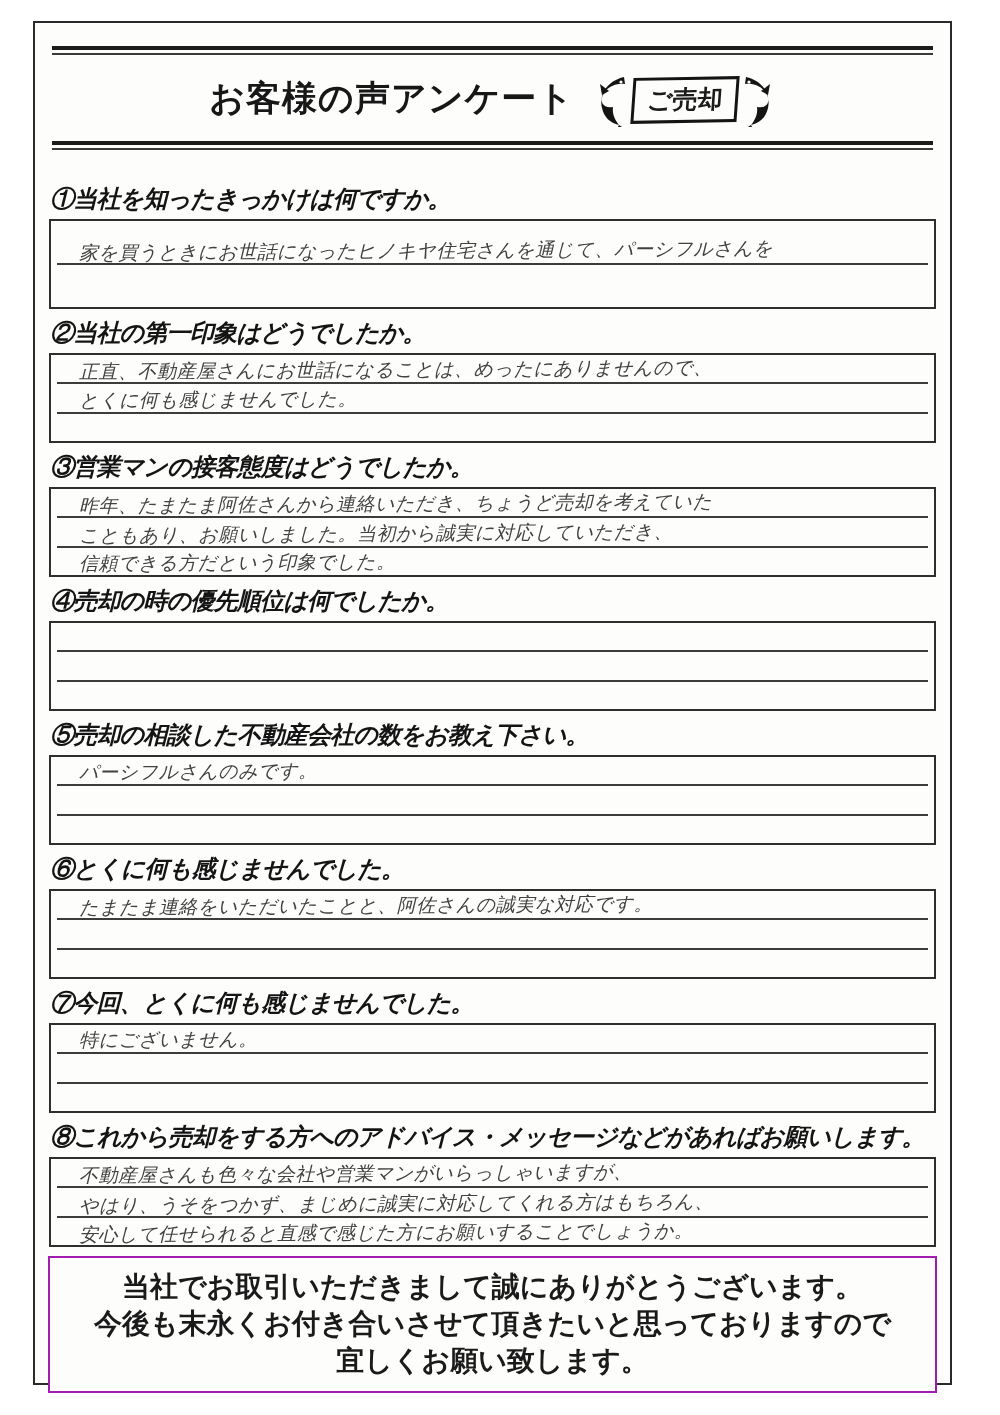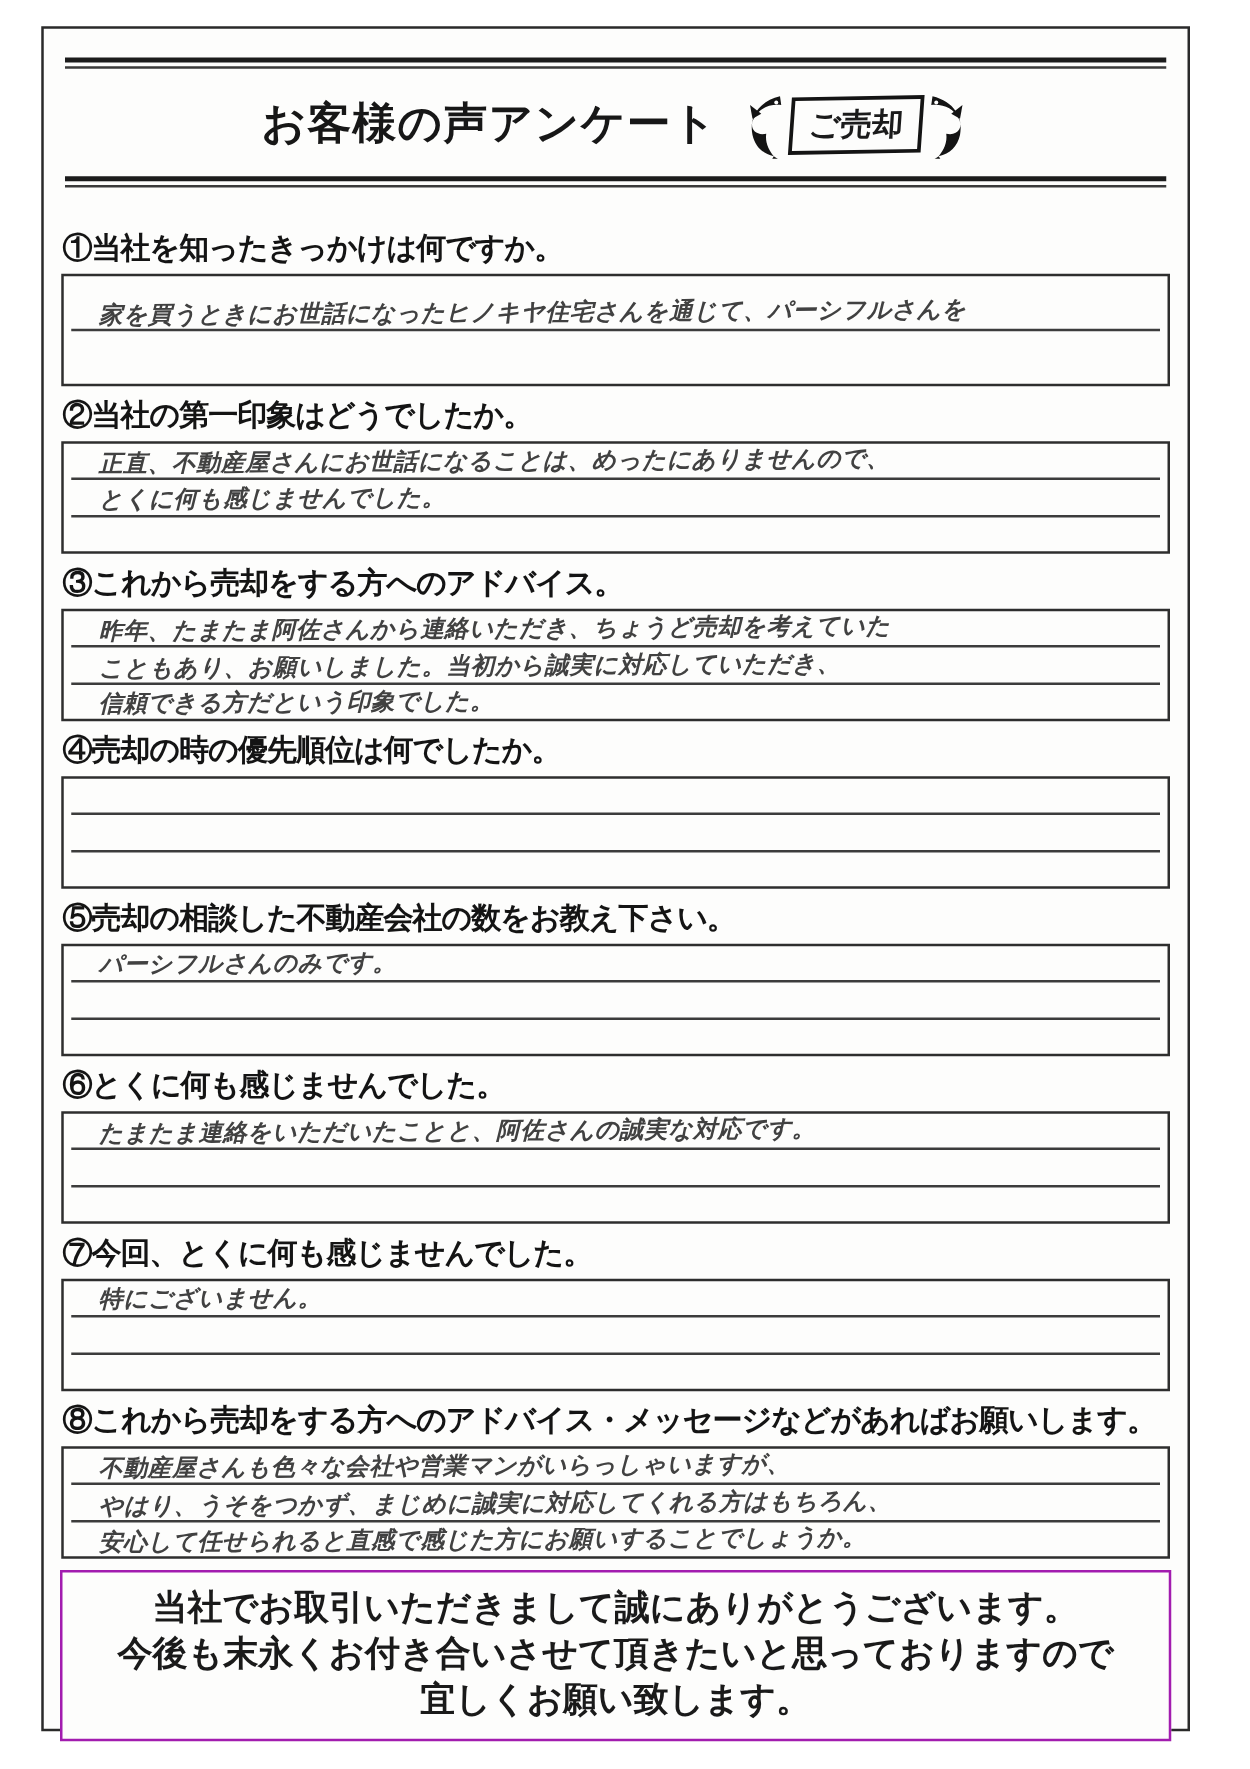--- a/index.html
+++ b/index.html
@@ -56,29 +56,29 @@
   
   .sections{display:flex;flex-direction:column;flex:1 1 auto;margin-top:34px;}
   .qa{margin-bottom:9px;}
   .q-label{
     font-size:24px;font-weight:800;
     letter-spacing:-0.8px;
     line-height:30px;
     margin:0 0 5px 2px;
     white-space:nowrap;
     color:#141414;
+    font-style:italic;
   }
   .answer-box{
     border:2px solid #2e2e2e;
     height:90px;
     box-sizing:border-box;
     background:#fdfdfc;
     display:flex;flex-direction:column;
     margin:0 1px;
-    font-weight:bold;
   }
   .ans-row{
     flex:1 1 0;
     display:flex;align-items:flex-end;
     padding:0 8px 1px 28px;
     overflow:hidden;
   }
   .ans-row.ruled{border-bottom:2px solid #3c3c3c;margin:0 6px;padding-left:22px;}
   .hand{
     font-family:"DejaVu Sans", sans-serif;
@@ -159,21 +159,21 @@
         <div class="ans-row ruled">
             <span class="hand">とくに何も感じませんでした。</span>
           </div>
         <div class="ans-row">
             <span class="hand"></span>
           </div>
       </div>
     </section>
 
     <section class="qa">
-      <div class="q-label"><span>③</span><span>これから売却をする方へのアドバイス。</span></div>
+      <div class="q-label"><span>③</span><span>営業マンの接客態度はどうでしたか。</span></div>
       <div class="answer-box">
         <div class="ans-row ruled">
             <span class="hand">昨年、たまたま阿佐さんから連絡いただき、ちょうど売却を考えていた</span>
           </div>
         <div class="ans-row ruled">
             <span class="hand">こともあり、お願いしました。当初から誠実に対応していただき、</span>
           </div>
         <div class="ans-row">
             <span class="hand">信頼できる方だという印象でした。</span>
           </div>

